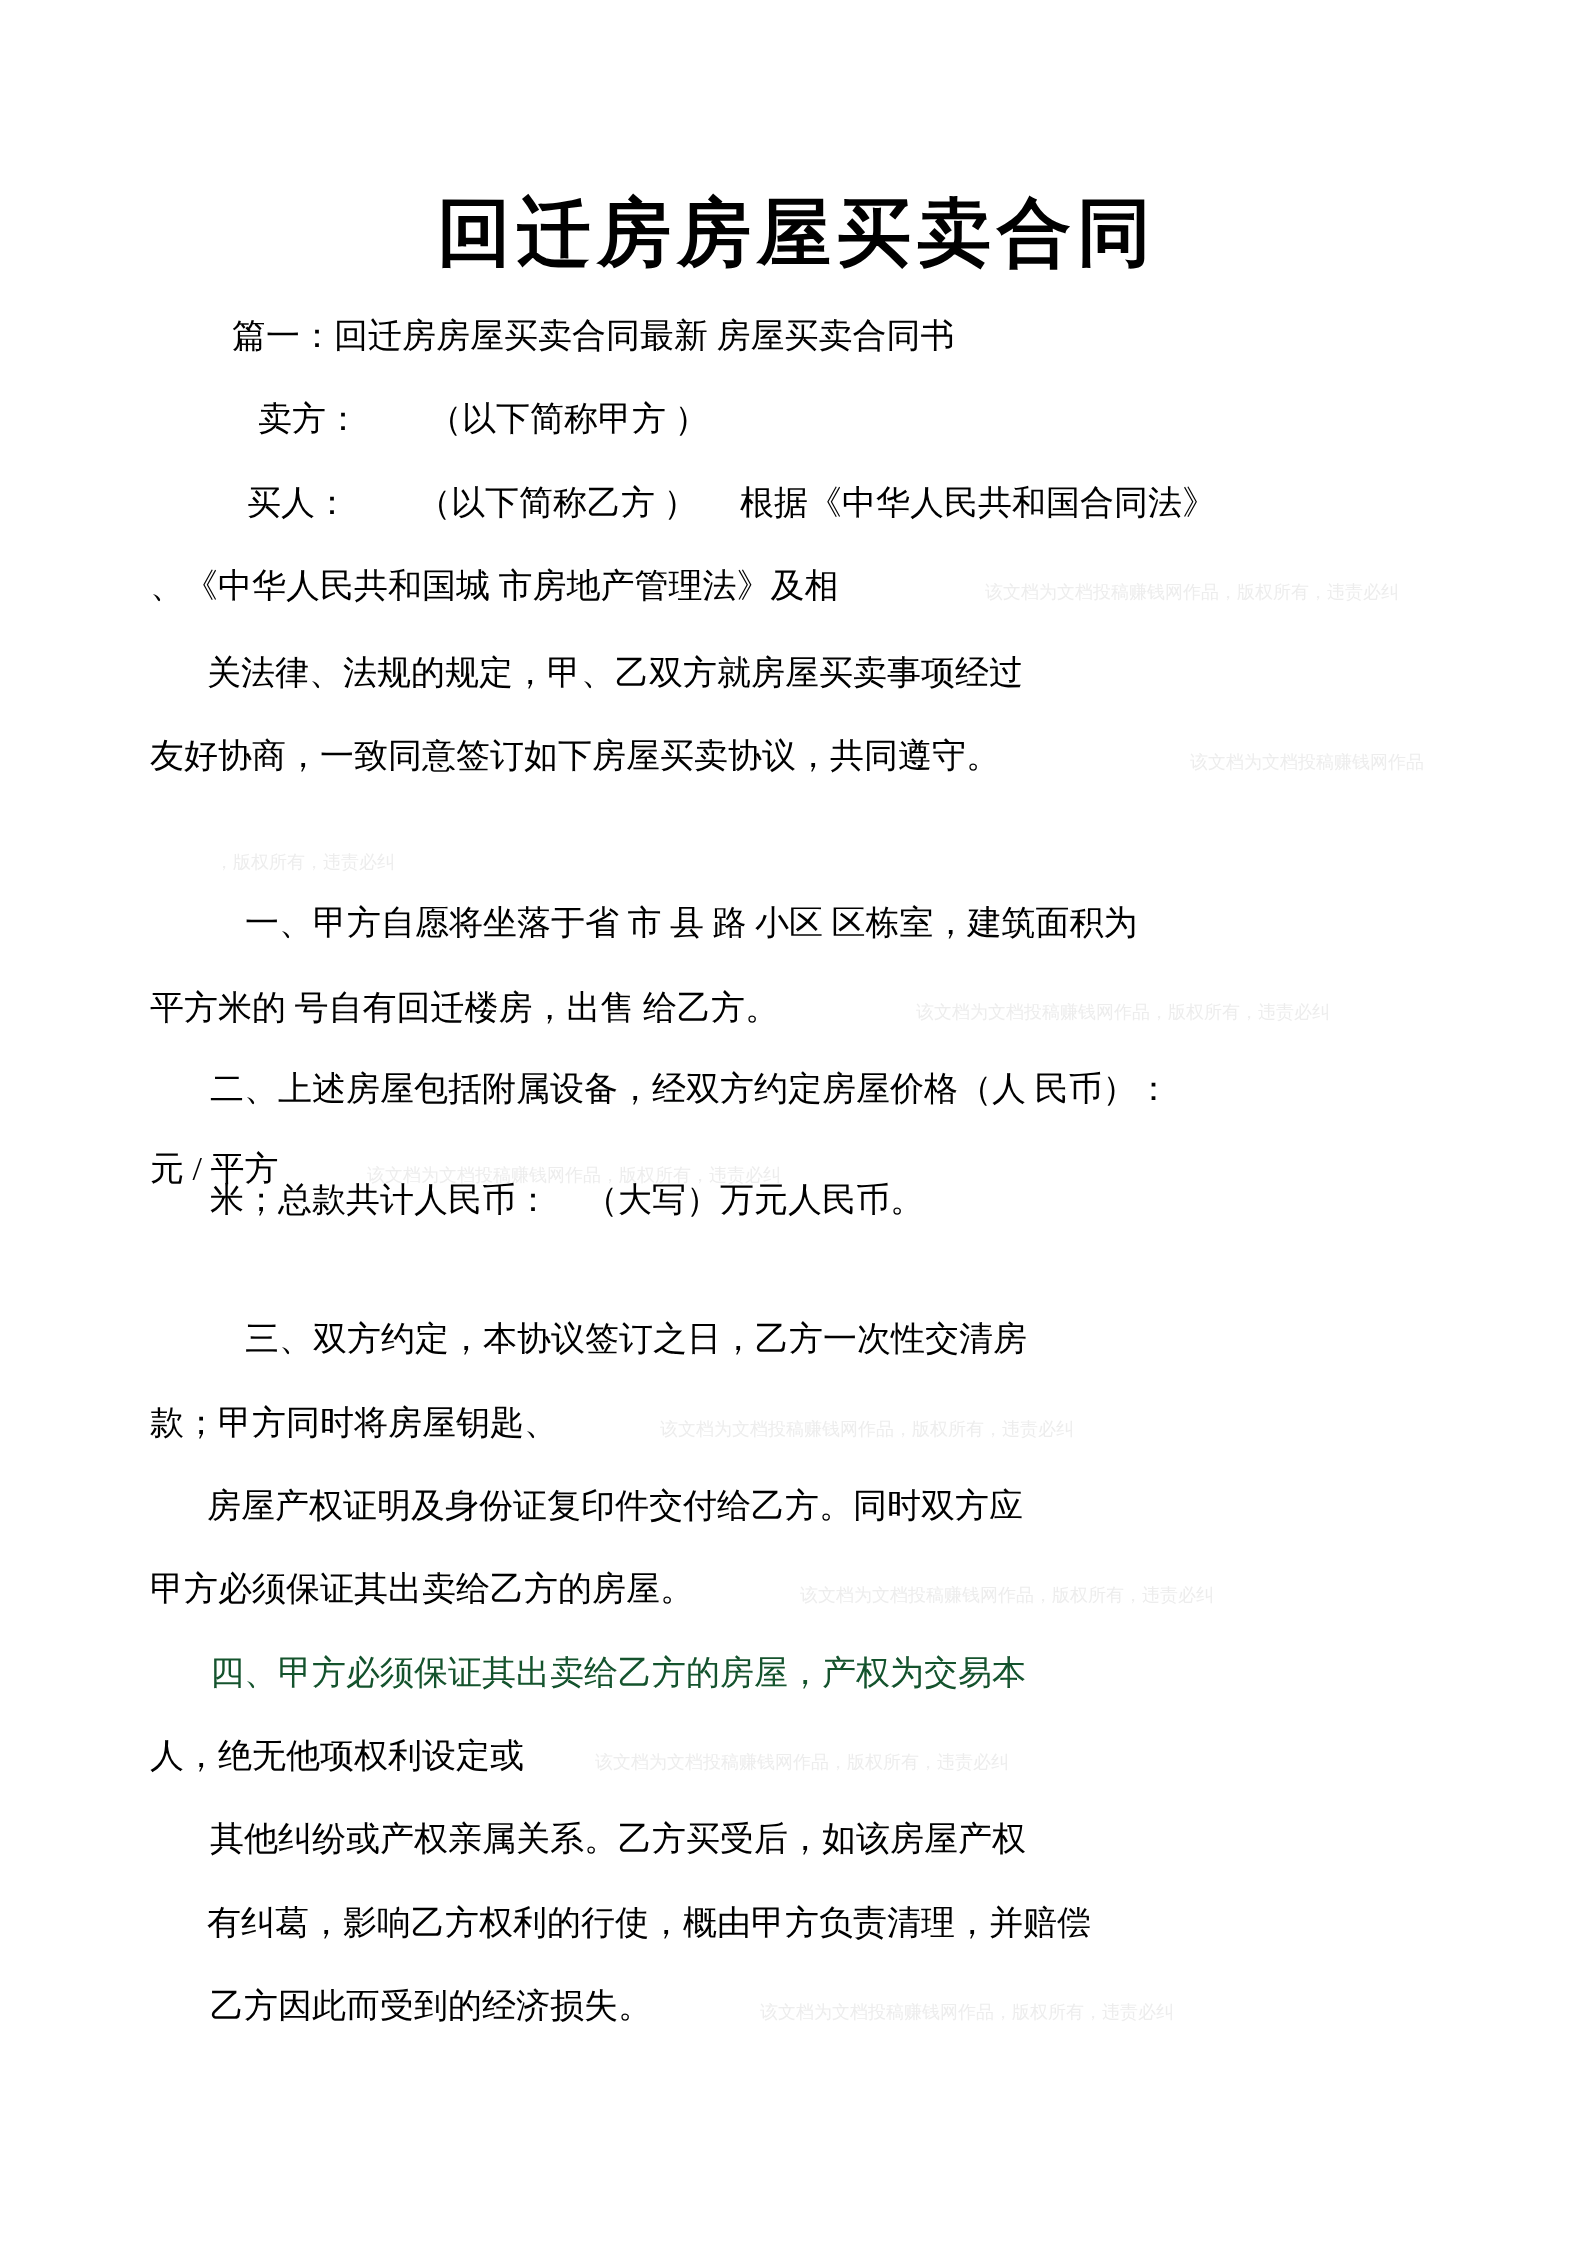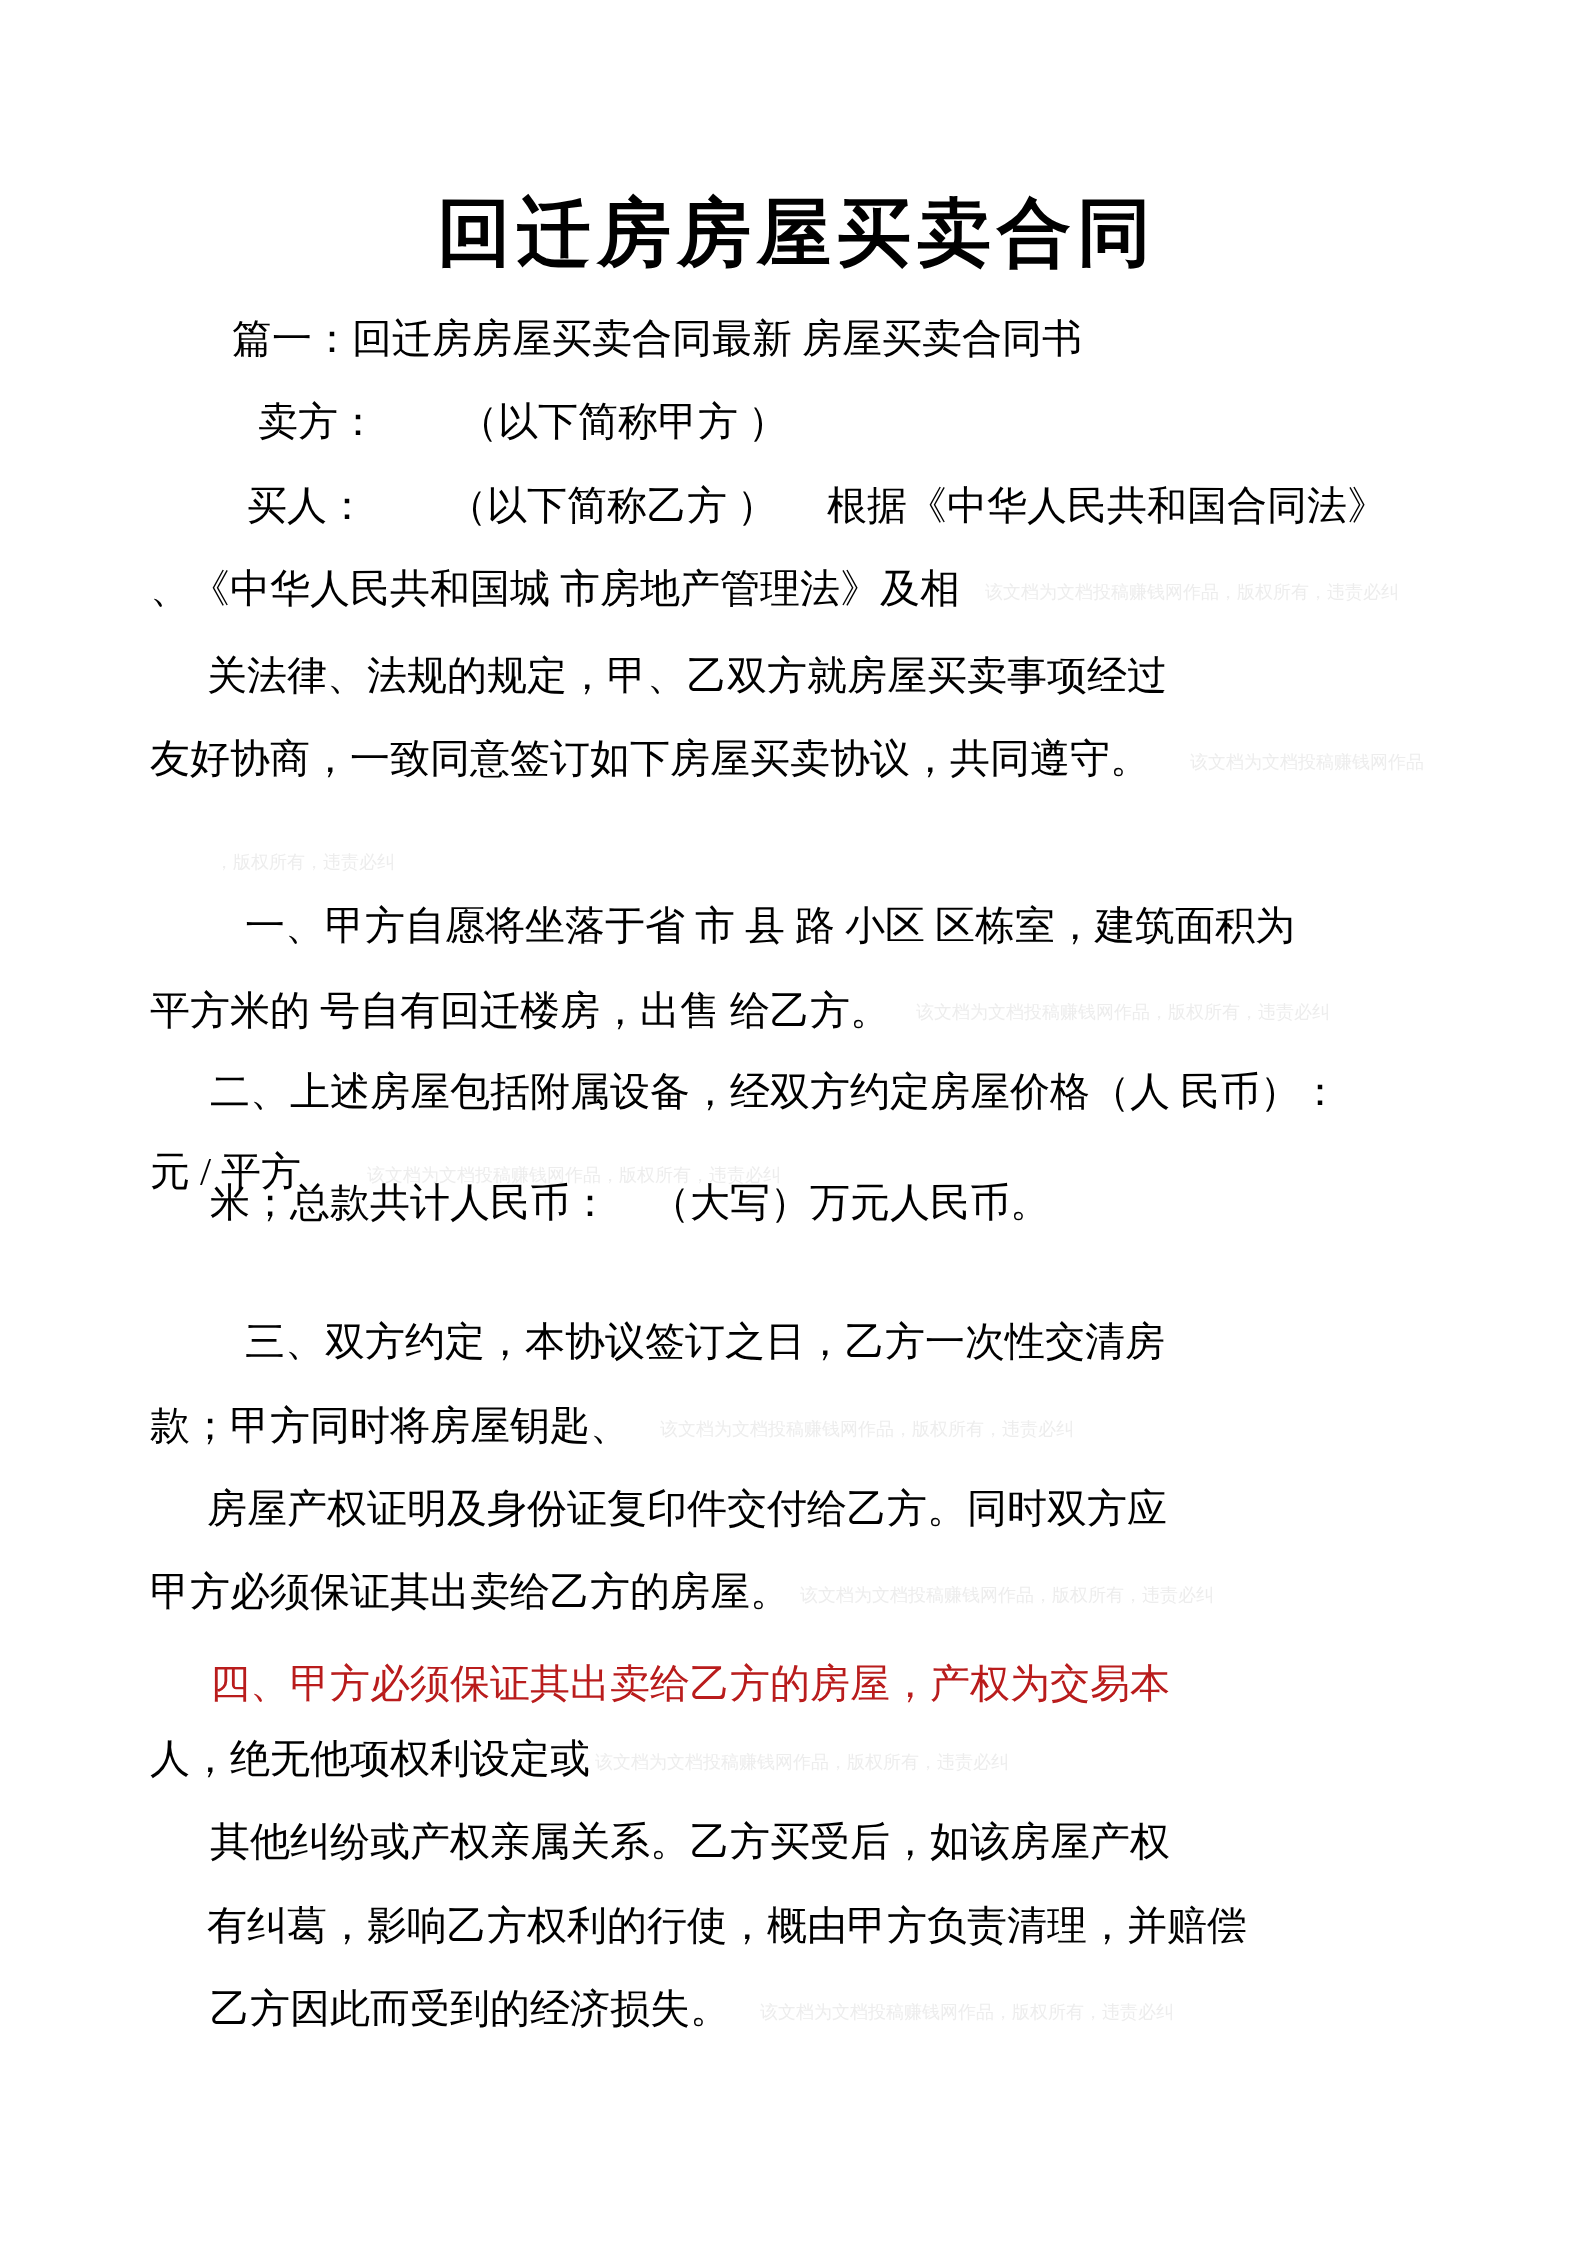--- a/index.html
+++ b/index.html
@@ -21,21 +21,21 @@
     margin:0;
     font-family:"Liberation Sans","DejaVu Sans",sans-serif;
     font-weight:bold;
     font-size:74px;
     letter-spacing:6px;
     line-height:1.1;
     white-space:pre;
   }
   .line{
     position:absolute;
-    font-size:40px;
+    font-size:34px;
     line-height:1.15;
     white-space:pre;
   }
   .watermark{
     position:absolute;
     font-size:18px;
     line-height:1.1;
     white-space:pre;
     font-family:"Liberation Sans","DejaVu Sans",sans-serif;
   }
@@ -61,21 +61,21 @@
       <div class="line" style="left: 210px; top: 1069px; color: rgb(0, 0, 0);">二、上述房屋包括附属设备，经双方约定房屋价格（人 民币）：</div>
       <div class="line" style="left: 150px; top: 1149px; color: rgb(0, 0, 0);">元 / 平方</div>
       <div class="watermark" style="left: 367px; top: 1166px; color: rgb(237, 237, 237);">该文档为文档投稿赚钱网作品，版权所有，违责必纠</div>
       <div class="line" style="left: 210px; top: 1180px; color: rgb(0, 0, 0);">米；总款共计人民币：　（大写）万元人民币。</div>
       <div class="line" style="left: 245px; top: 1319px; color: rgb(0, 0, 0); text-align: center;">三、双方约定，本协议签订之日，乙方一次性交清房</div>
       <div class="line" style="left: 150px; top: 1403px; color: rgb(0, 0, 0); text-align: center;">款；甲方同时将房屋钥匙、</div>
       <div class="watermark" style="left: 660px; top: 1420px; color: rgb(237, 237, 237);">该文档为文档投稿赚钱网作品，版权所有，违责必纠</div>
       <div class="line" style="left: 207px; top: 1486px; color: rgb(0, 0, 0);">房屋产权证明及身份证复印件交付给乙方。同时双方应</div>
       <div class="line" style="left: 150px; top: 1569px; color: rgb(0, 0, 0);">甲方必须保证其出卖给乙方的房屋。</div>
       <div class="watermark" style="left: 800px; top: 1586px; color: rgb(237, 237, 237);">该文档为文档投稿赚钱网作品，版权所有，违责必纠</div>
-      <div class="line" style="left: 210px; top: 1653px; color: #b91c1c; margin-top: 8px;">四、甲方必须保证其出卖给乙方的房屋，产权为交易本</div>
+      <div class="line" style="left: 210px; top: 1653px; color: #14532d;">四、甲方必须保证其出卖给乙方的房屋，产权为交易本</div>
       <div class="line" style="left: 150px; top: 1736px; color: rgb(0, 0, 0);">人，绝无他项权利设定或</div>
       <div class="watermark" style="left: 595px; top: 1753px; color: rgb(237, 237, 237);">该文档为文档投稿赚钱网作品，版权所有，违责必纠</div>
       <div class="line" style="left: 210px; top: 1819px; color: rgb(0, 0, 0); text-align: right;">其他纠纷或产权亲属关系。乙方买受后，如该房屋产权</div>
       <div class="line" style="left: 207px; top: 1903px; color: rgb(0, 0, 0);">有纠葛，影响乙方权利的行使，概由甲方负责清理，并赔偿</div>
       <div class="line" style="left: 210px; top: 1986px; color: rgb(0, 0, 0);">乙方因此而受到的经济损失。</div>
       <div class="watermark" style="left: 760px; top: 2003px; color: rgb(237, 237, 237);">该文档为文档投稿赚钱网作品，版权所有，违责必纠</div>
     </div>
 </div>
 
 </body></html>

